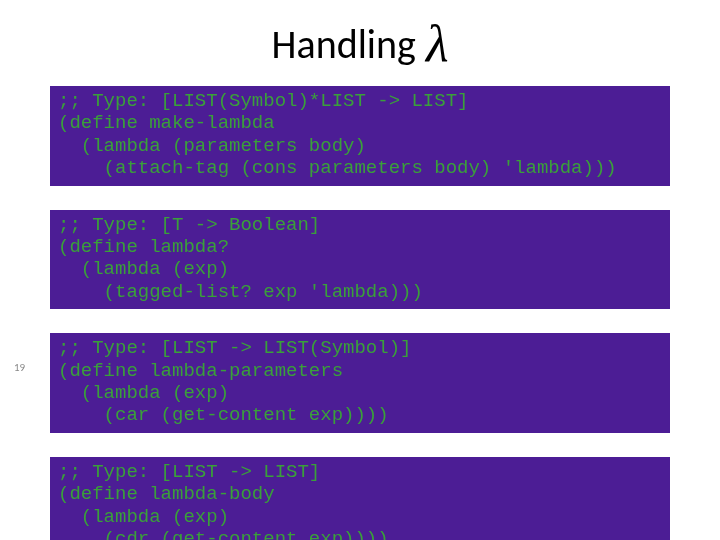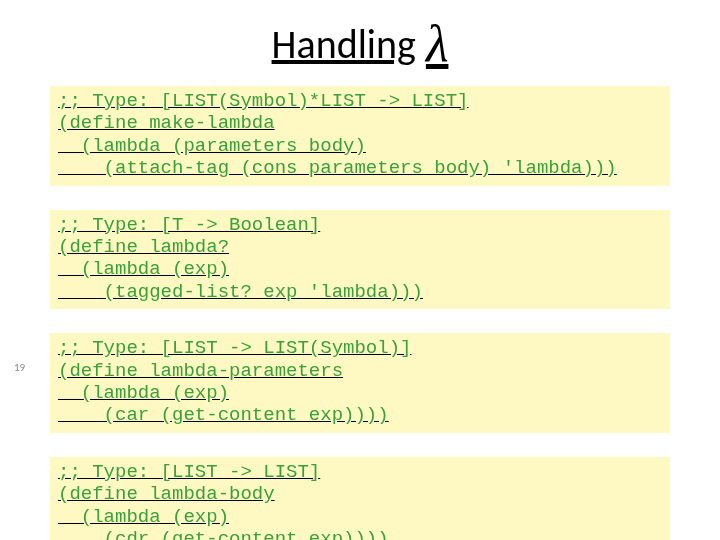--- a/index.html
+++ b/index.html
@@ -8,42 +8,41 @@
     background: #ffffff;
     font-family: Calibri, Arial, sans-serif;
     position: relative;
     overflow: hidden;
   }
   .slide {
     width: 720px;
     height: 396px;
     padding: 18px 50px 0 50px;
     position: relative;
-    text-decoration: underline;
   }
   .title {
     text-align: center;
     font-size: 40px;
     color: #000;
     margin-bottom: 16px;
     font-weight: 400;
     display: flex;
     align-items: center;
     justify-content: center;
     gap: 10px;
   }
   .lambda-sym {
     font-family: "Times New Roman", serif;
     font-size: 52px;
     font-style: italic;
     line-height: 1;
     display: inline-block;
   }
   .code-block {
-    background: #fef9c3;
+    background: #4c1d95;
     padding: 4px 0 6px 8px;
     margin-bottom: 24px;
     font-family: "Courier New", monospace;
     font-size: 19px;
     line-height: 1.18;
     color: #3aa03a;
     white-space: pre;
   }
   .page-num {
     position: absolute;

